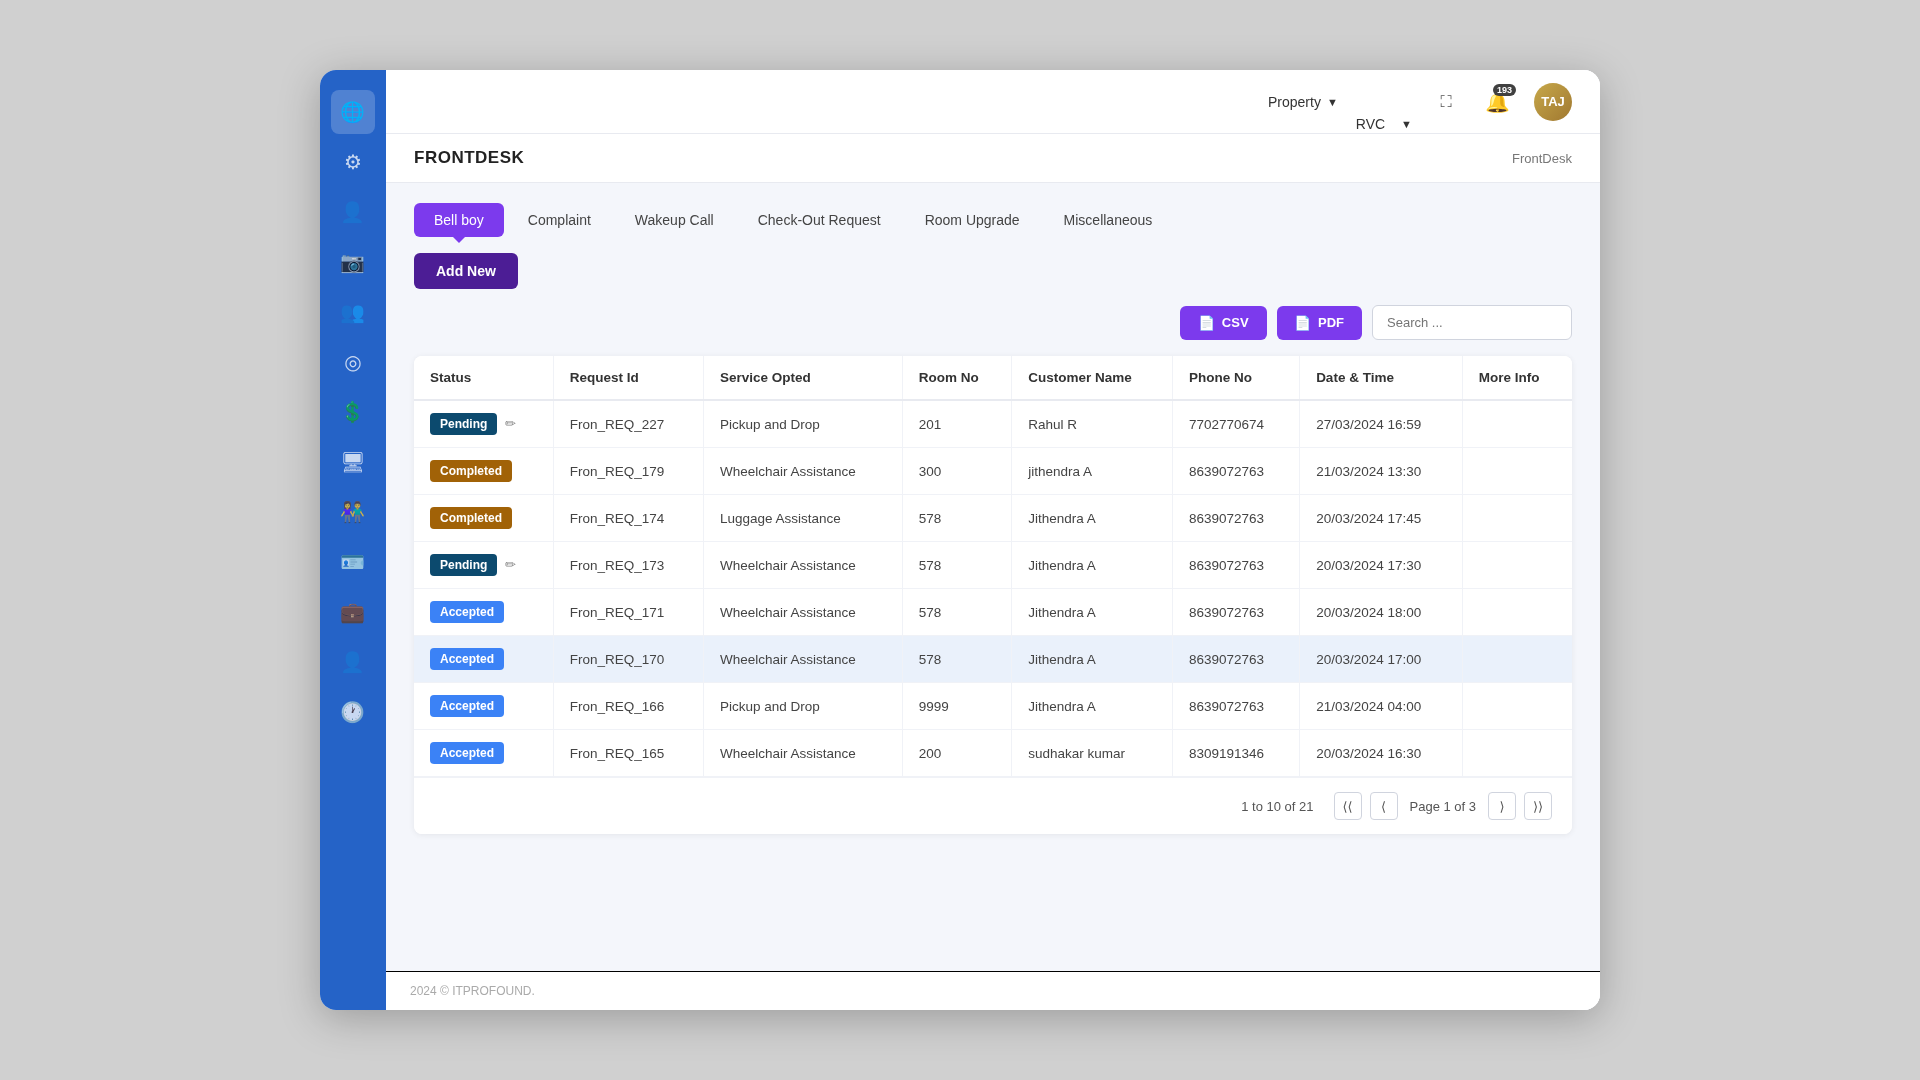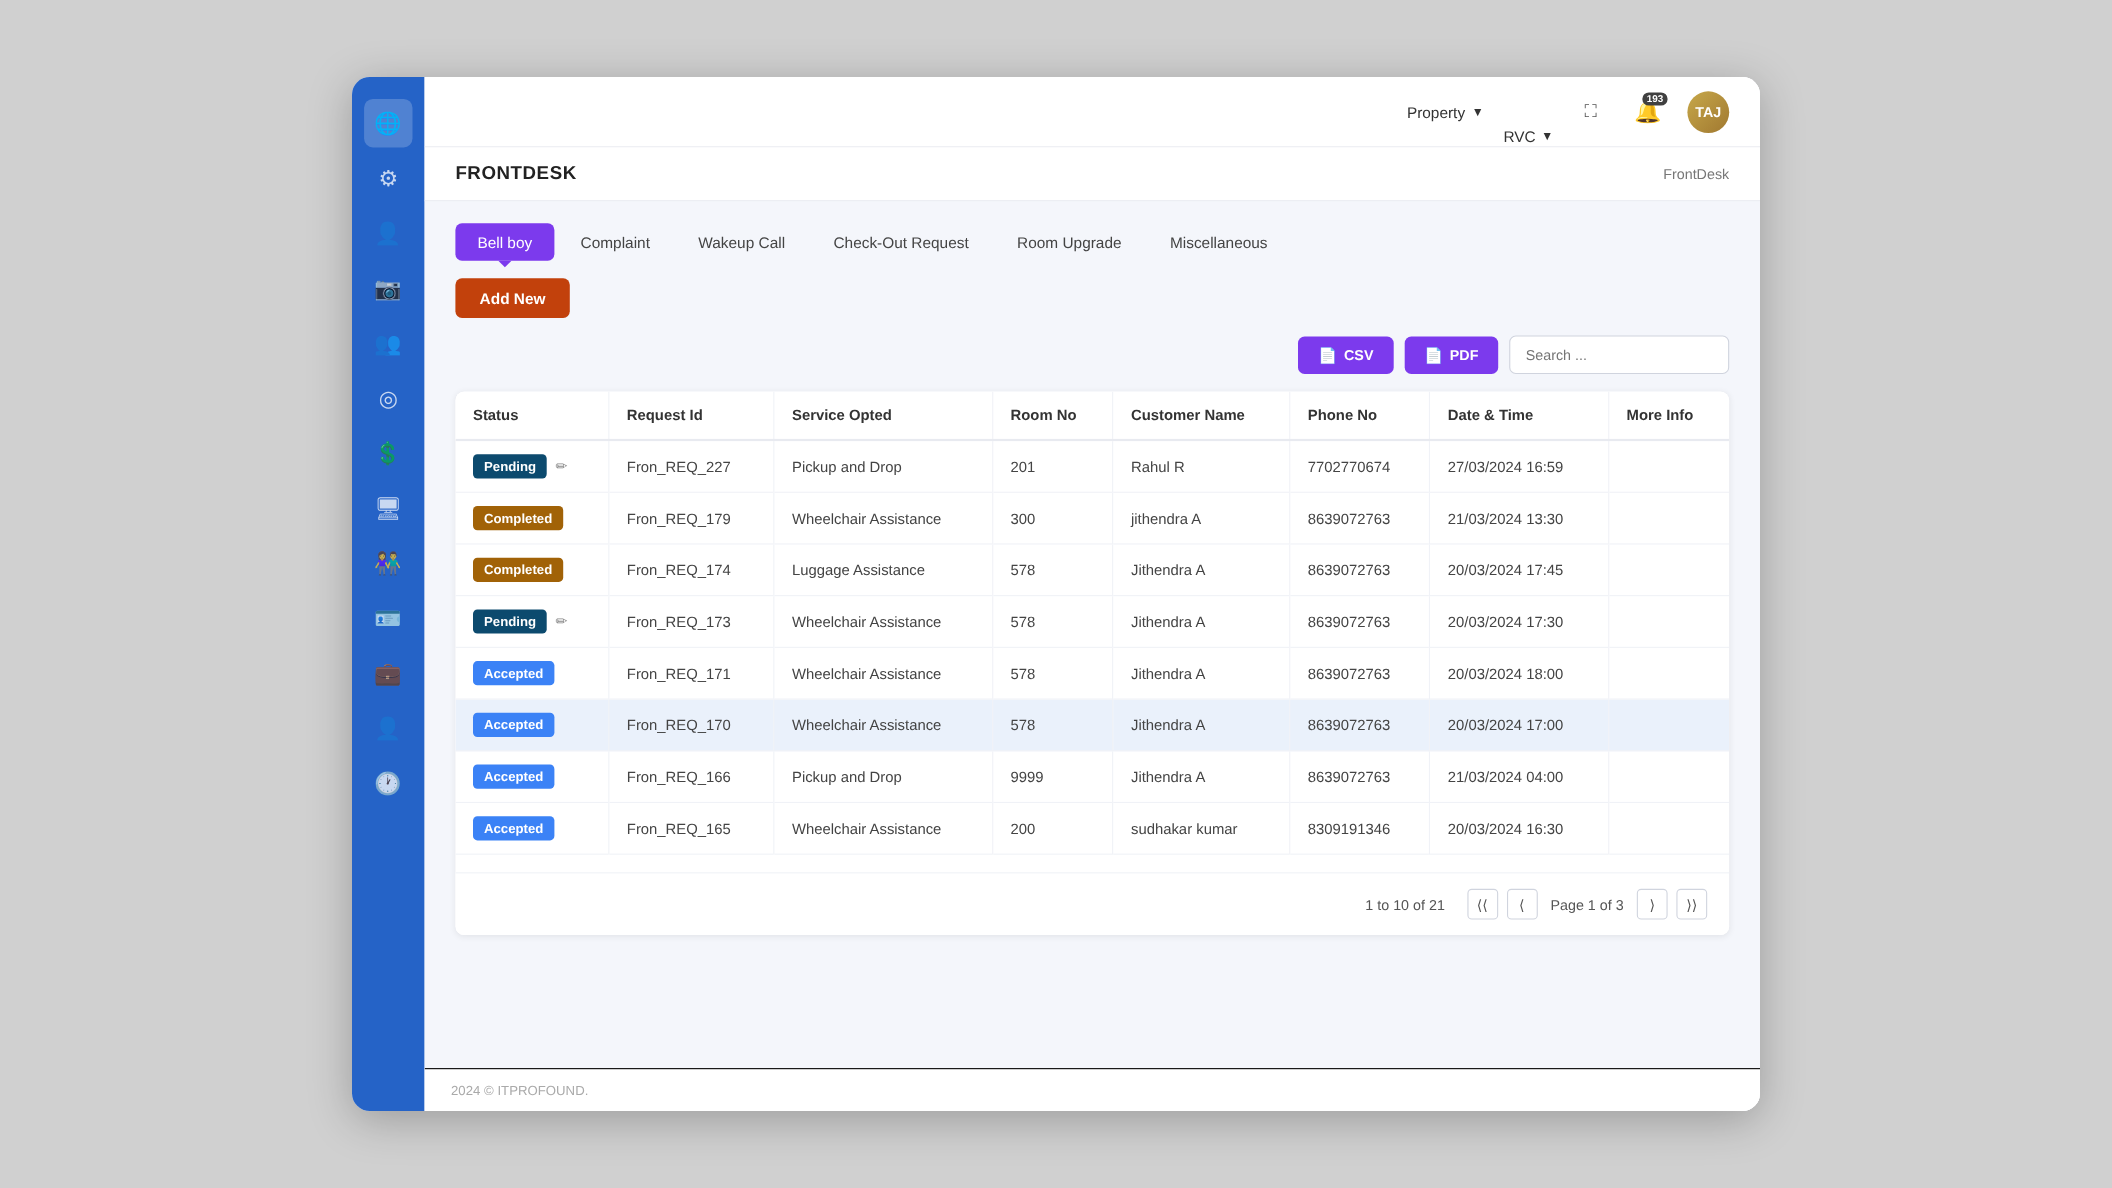--- a/index.html
+++ b/index.html
@@ -70,21 +70,21 @@
       align-items: center;
       gap: 6px;
       cursor: pointer;
       font-size: 14px;
       color: #333;
       font-weight: 500;
     }
     .topbar-rvc {
       display: flex;
       align-items: center;
-      gap: 5px;
+      gap: 16px;
       cursor: pointer;
       font-size: 14px;
       color: #333;
       font-weight: 500;
       margin-top: 44px;
     }
     .topbar-expand {
       width: 32px;
       height: 32px;
       display: flex;
@@ -189,21 +189,21 @@
       transform: translateX(-50%);
       width: 0;
       height: 0;
       border-left: 6px solid transparent;
       border-right: 6px solid transparent;
       border-top: 6px solid #7c3aed;
     }
     
     .add-new-btn {
       padding: 10px 22px;
-      background: #c2410c;
+      background: #4c1d95;
       color: #fff;
       border: none;
       border-radius: 6px;
       cursor: pointer;
       font-size: 14px;
       font-weight: 600;
       align-self: flex-start;
       transition: background 0.15s;
     }
     
@@ -300,21 +300,20 @@
     .pagination-bar {
       display: flex;
       align-items: center;
       justify-content: flex-end;
       padding: 14px 20px;
       border-top: 1px solid #f0f2f7;
       gap: 8px;
       font-size: 13px;
       color: #555;
       background: #fff;
-      margin-top: 16px;
     }
     .pagination-info { margin-right: 12px; }
     .page-nav-btn {
       width: 28px;
       height: 28px;
       display: flex;
       align-items: center;
       justify-content: center;
       border: 1px solid #d0d4de;
       border-radius: 4px;

